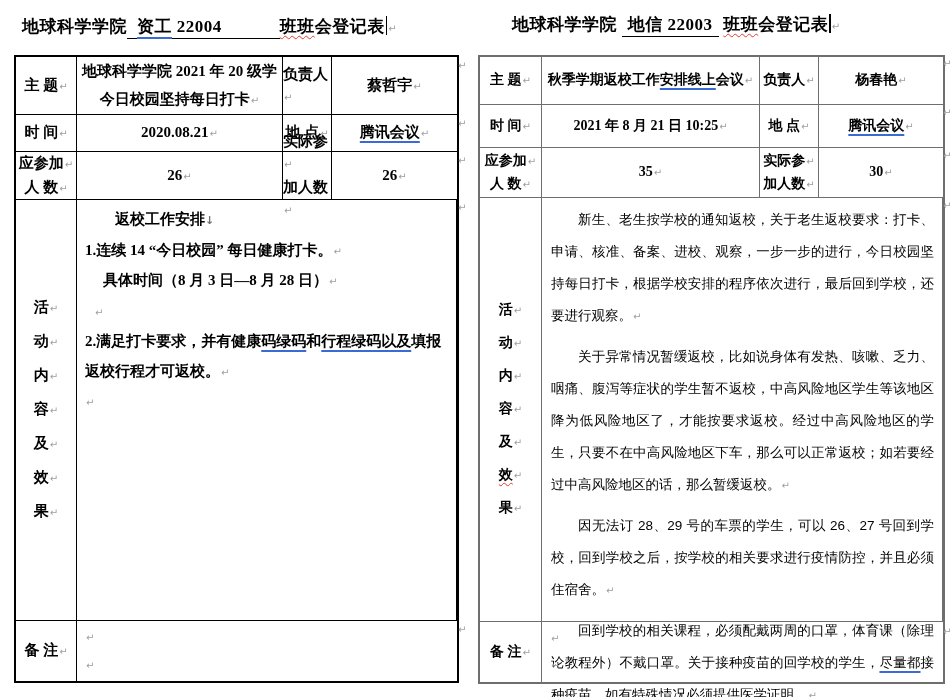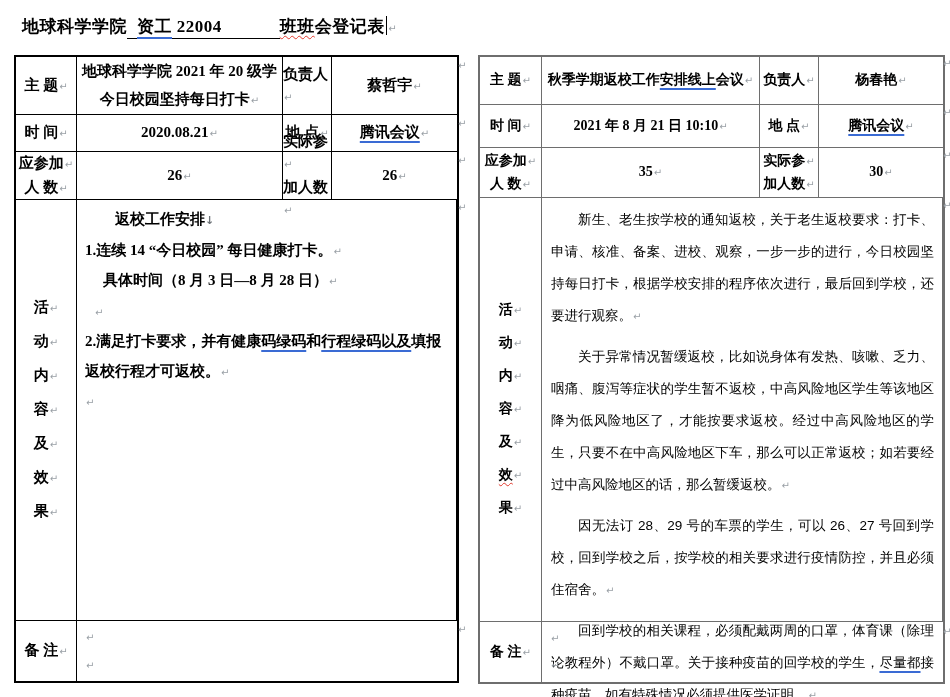--- a/index.html
+++ b/index.html
@@ -135,41 +135,44 @@
   </div>
 
   <span class="rowmark" style="left:458px;top:60px;">↵</span>
   <span class="rowmark" style="left:458px;top:118px;">↵</span>
   <span class="rowmark" style="left:458px;top:155px;">↵</span>
   <span class="rowmark" style="left:458px;top:202px;">↵</span>
   <span class="rowmark" style="left:458px;top:624px;">↵</span>
 </div>
 
 <div class="doc" id="doc-right">
+  <div class="title">
+    <span>地球科学学院</span><span>&nbsp;</span><span class="t-blank pad-r">地信 22003</span><span>&nbsp;</span><span class="wavy">班班</span><span>会登记表</span><span class="cursor"></span><span class="pm">↵</span>
+  </div>
 
   <div class="tbl" id="tbl-right">
 
     <div class="cell lab">
       <span><span>主 题</span><span class="pm">↵</span></span>
     </div>
     <div class="cell val">
       <span class="topicline" style="white-space:nowrap;"><span>秋季学期返校工作</span><span class="linku">安排线上</span><span>会议</span><span class="pm">↵</span></span>
     </div>
     <div class="cell lab">
       <span><span>负责人</span><span class="pm">↵</span></span>
     </div>
     <div class="cell val no-r">
       <span><span>杨春艳</span><span class="pm">↵</span></span>
     </div>
 
     <div class="cell lab">
       <span><span>时 间</span><span class="pm">↵</span></span>
     </div>
     <div class="cell val">
-      <span><span>2021 年 8 月 21 日 10:10</span><span class="pm">↵</span></span>
+      <span><span>2021 年 8 月 21 日 10:25</span><span class="pm">↵</span></span>
     </div>
     <div class="cell lab">
       <span><span>地 点</span><span class="pm">↵</span></span>
     </div>
     <div class="cell val no-r">
       <span><span class="linku">腾讯会议</span><span class="pm">↵</span></span>
     </div>
 
     <div class="cell lab">
       <div><span>应参加</span><span class="pm">↵</span></div>

